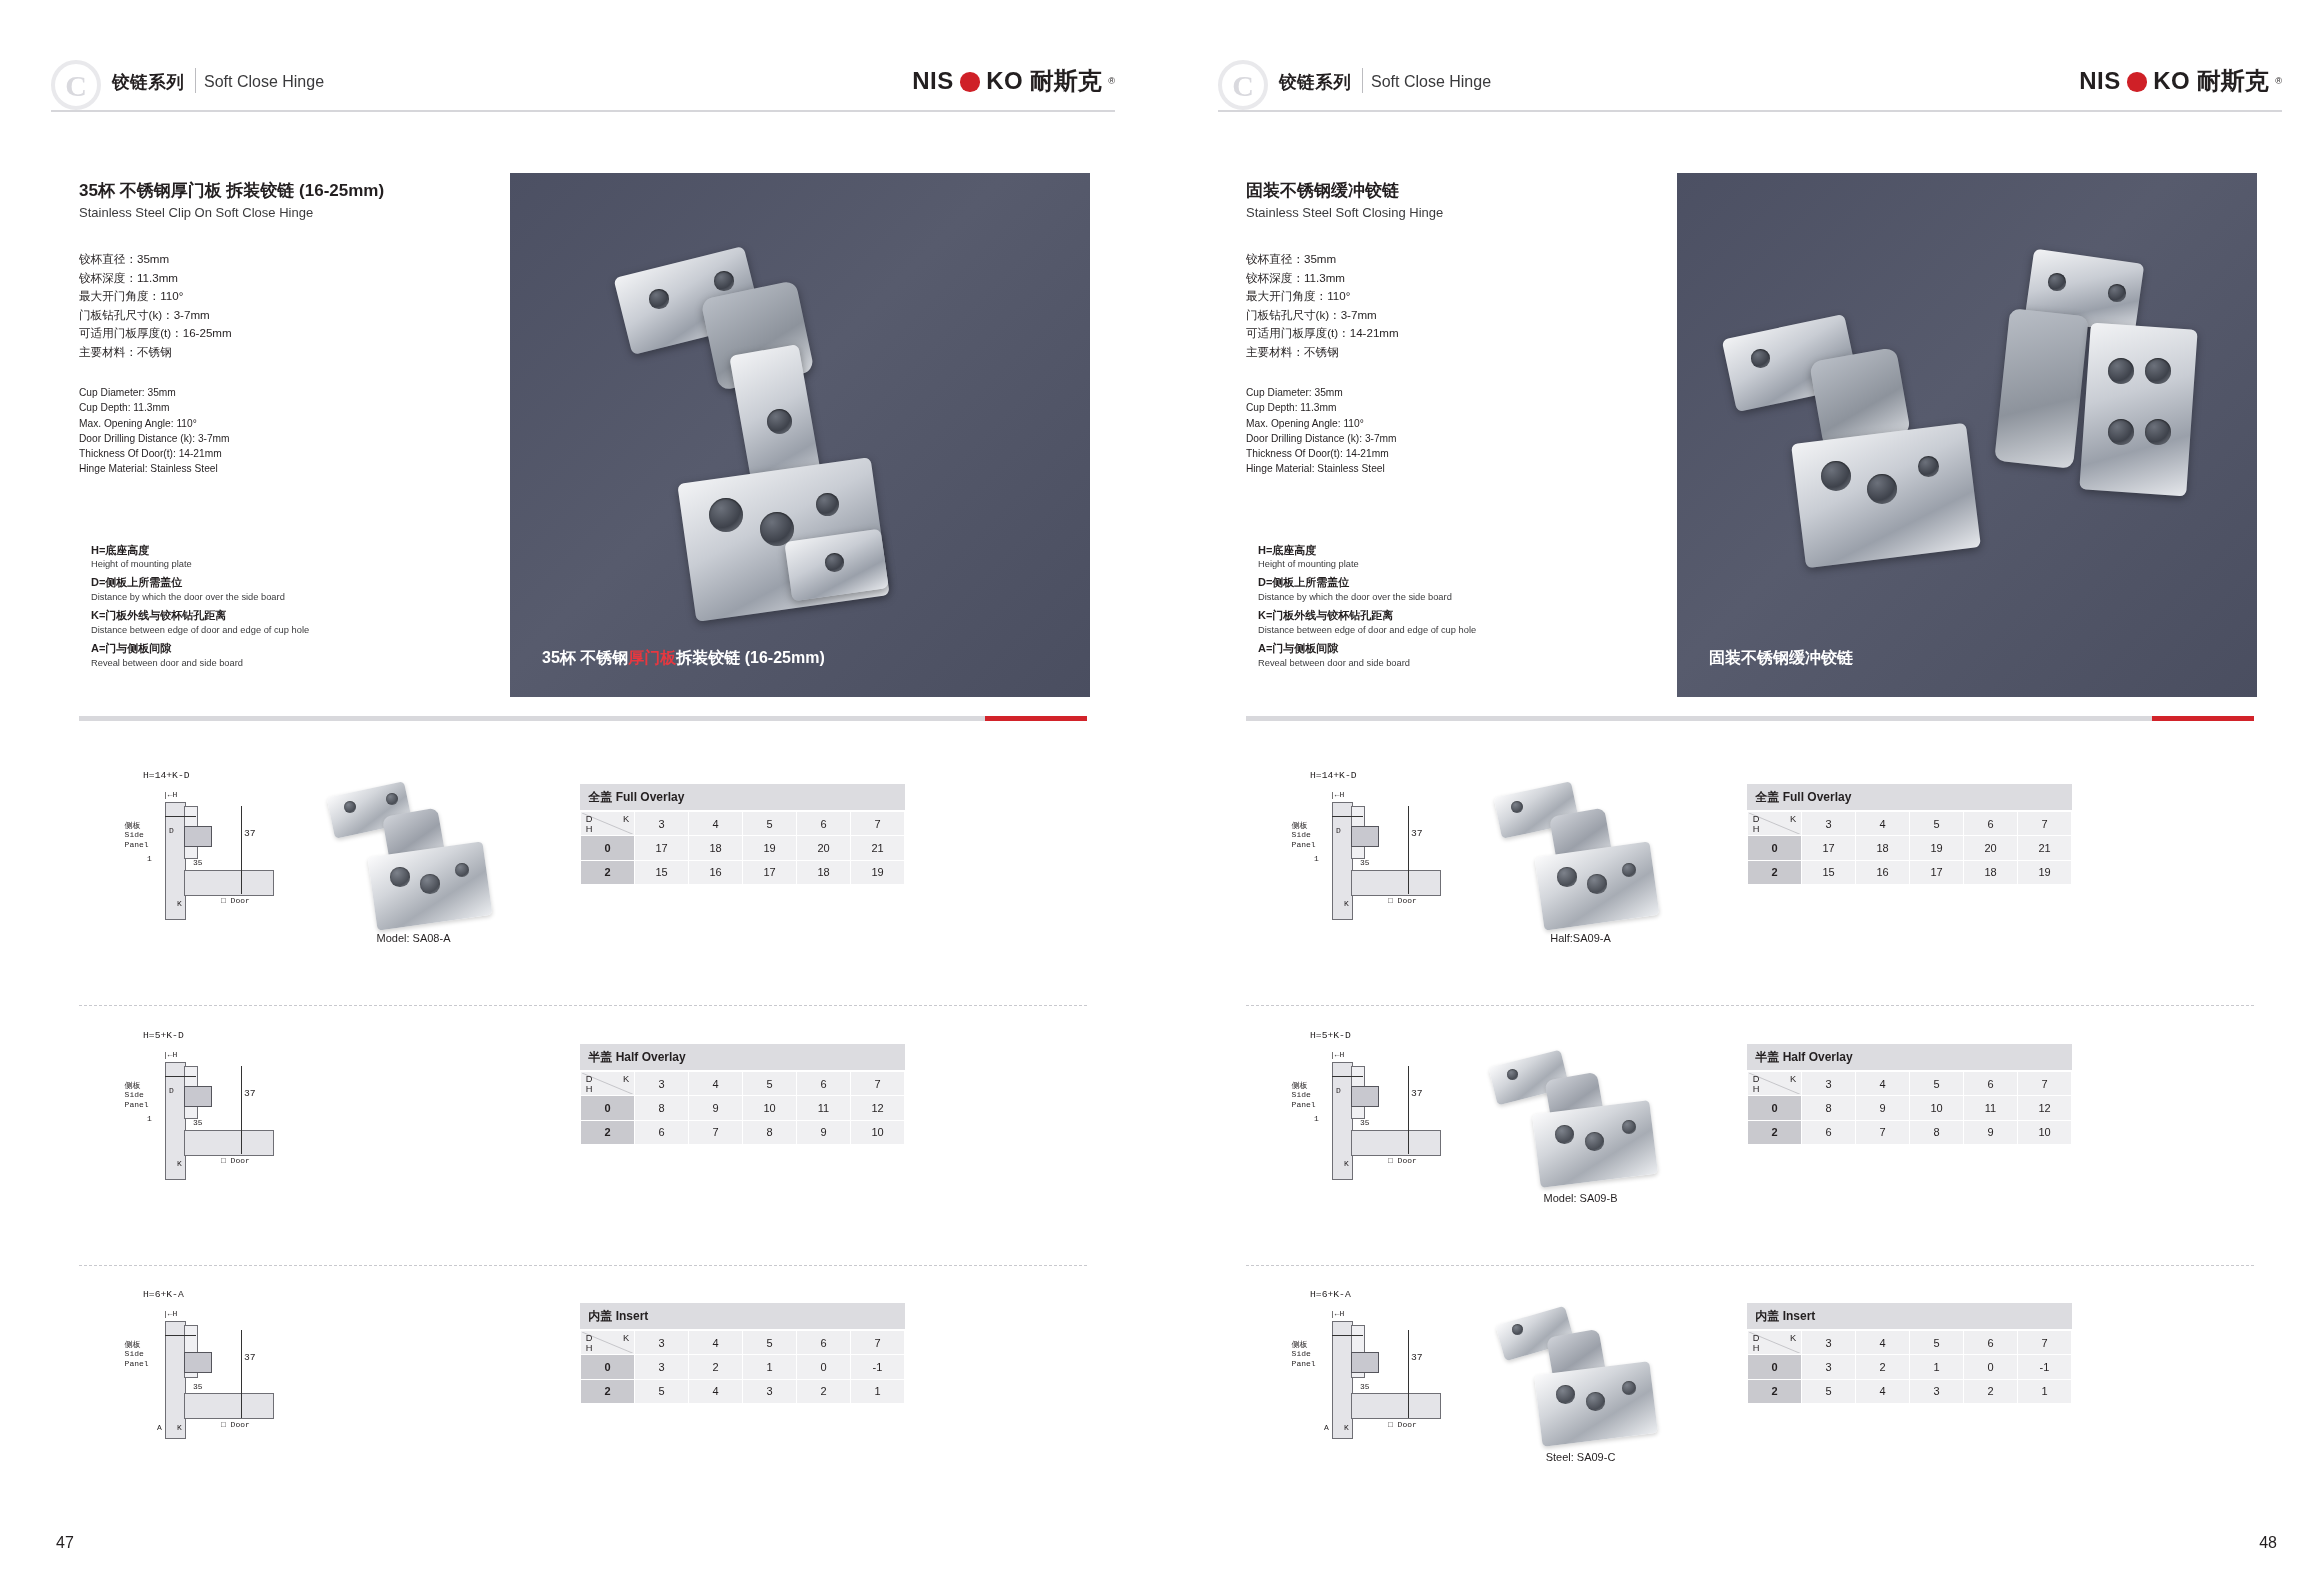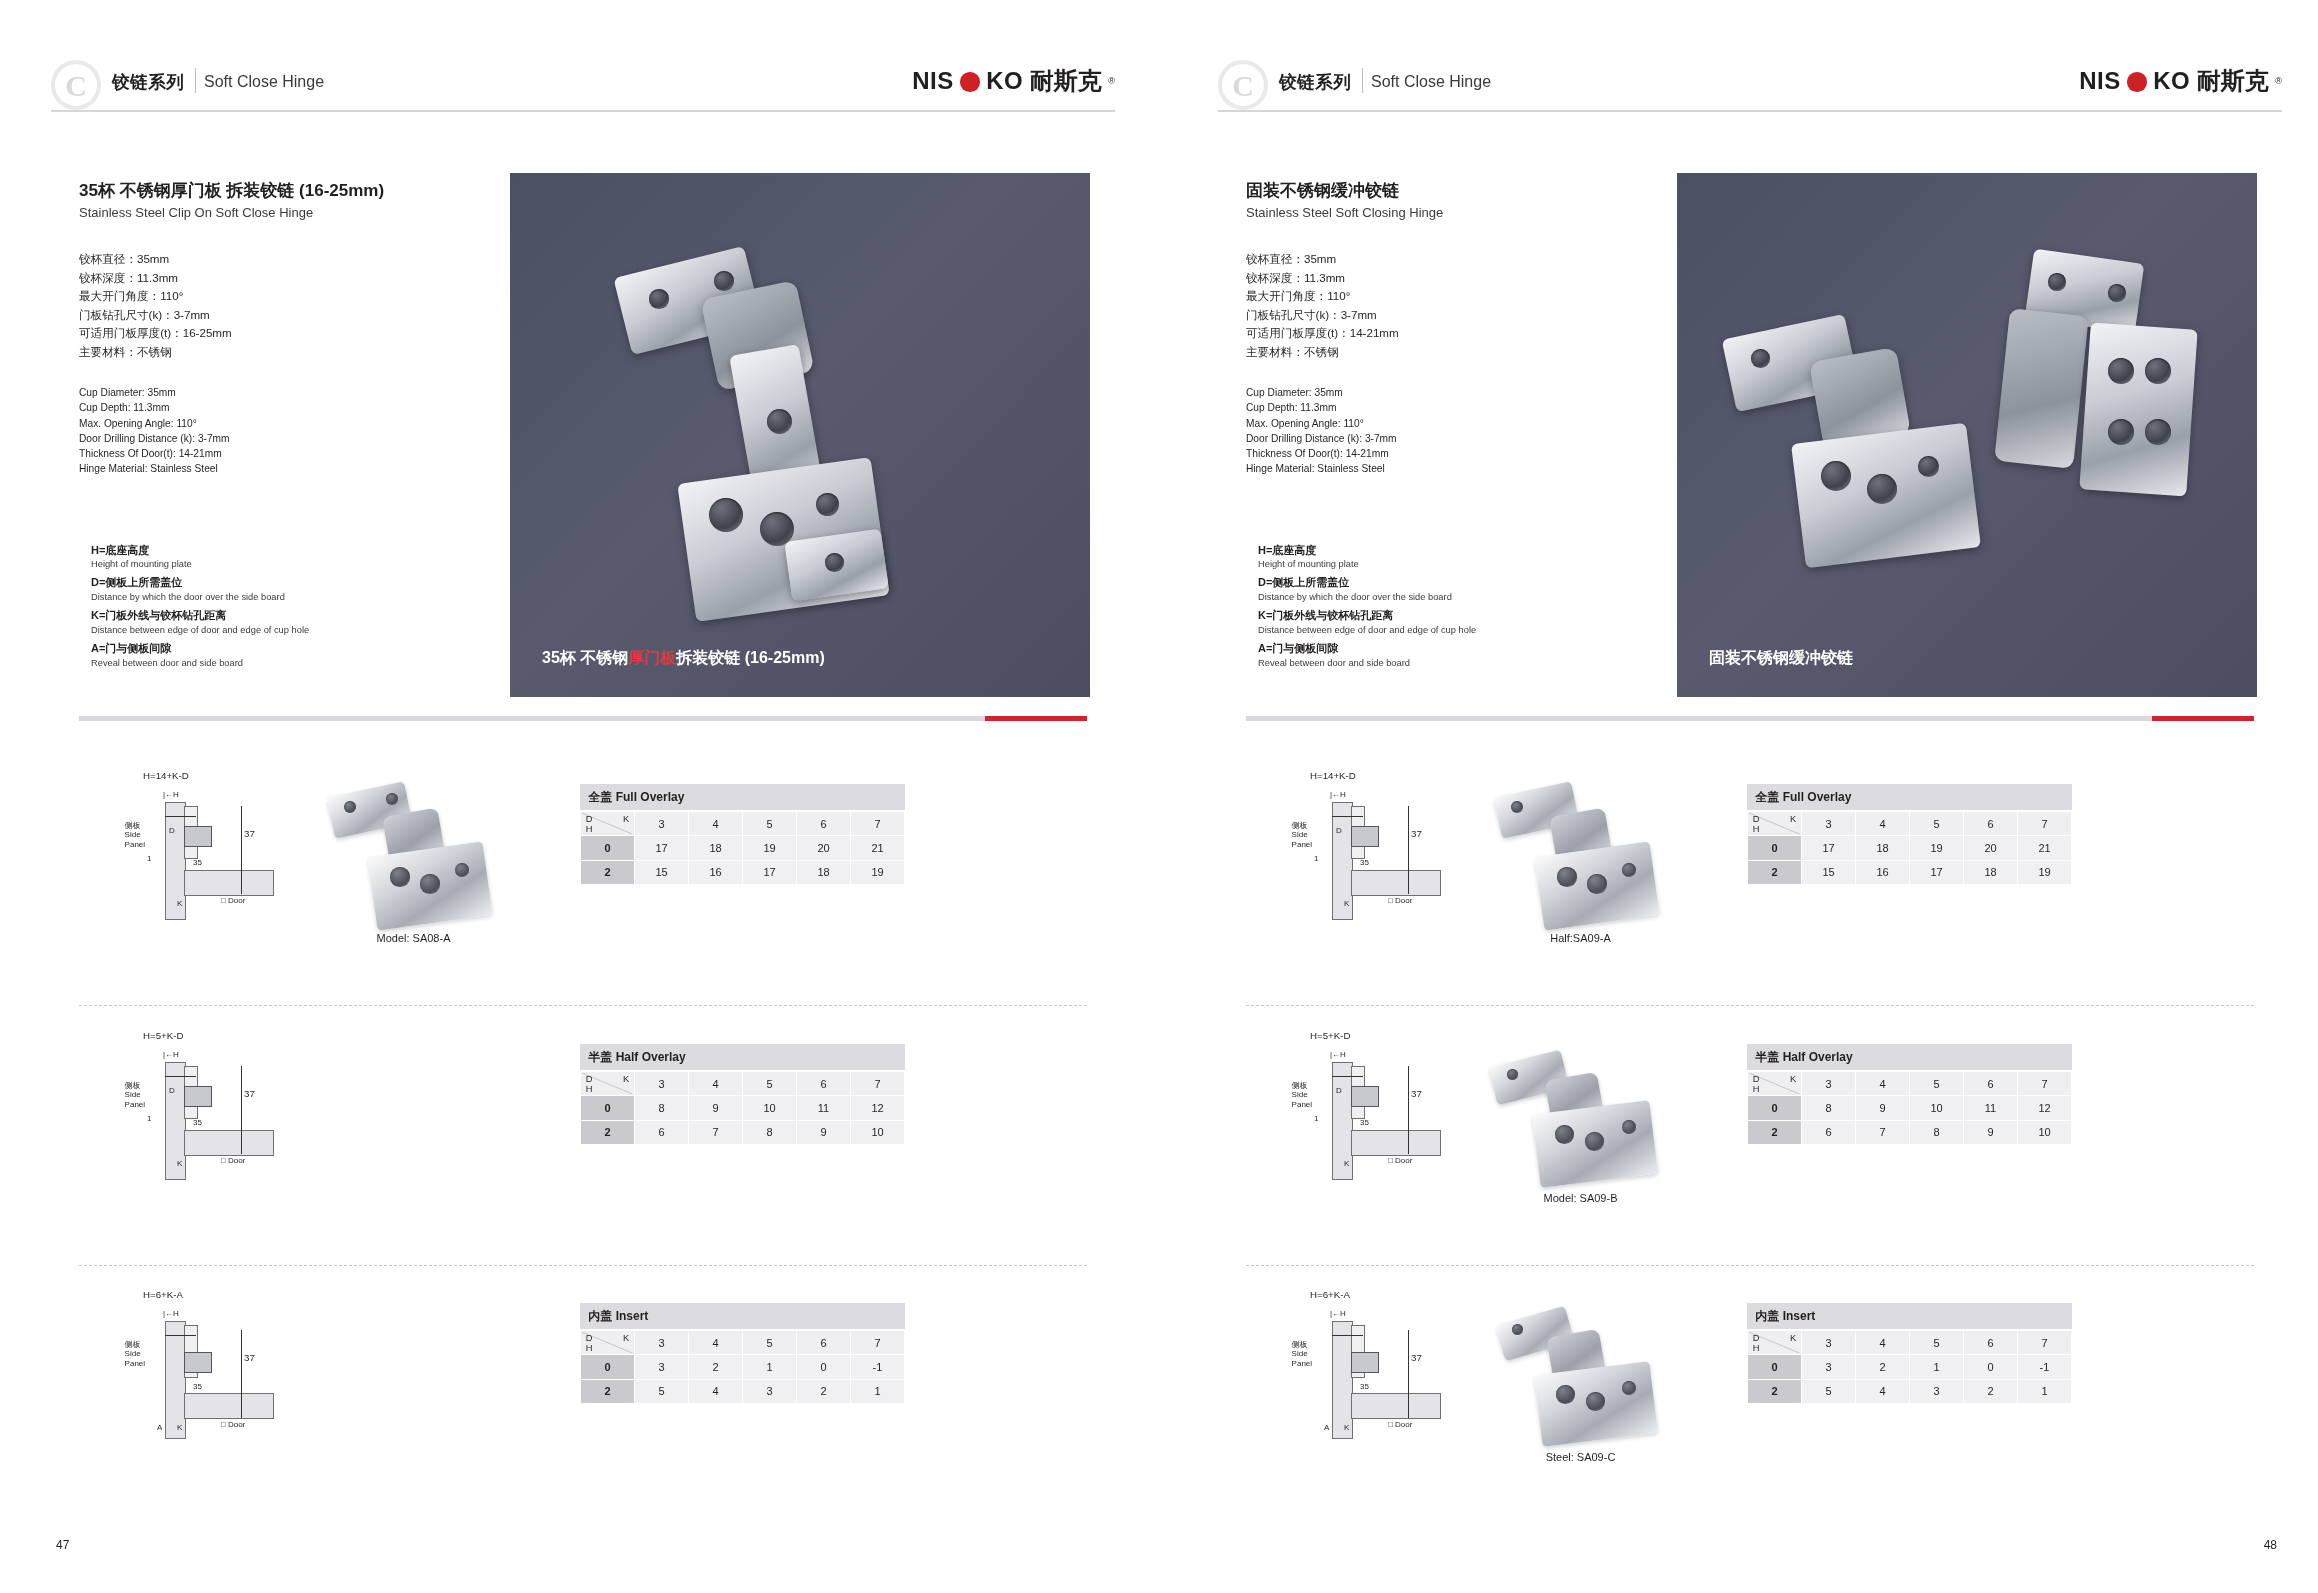--- a/index.html
+++ b/index.html
@@ -239,20 +239,21 @@
     right: 23px;
     bottom: 0;
     border-top: 0.9px dashed #c9c9ce;
   }
   .diagram {
     position: absolute;
     left: 51px;
     top: 14px;
     width: 185px;
     height: 195px;
+    font-family: Liberation Mono, monospace;
   }
   .dim-label {
     position: absolute;
     font-size: 9.7px;
     color: #231f20;
     white-space: nowrap;
   }
   .dim-label.small { font-size: 8px; line-height: 9.3px; }
   .panel-block {
     position: absolute;
@@ -367,21 +368,21 @@
     position: absolute; left: 3.7px; bottom: 0.5px; font-size: 9.3px;
   }
   .corner-inner .slash {
     position: absolute; left: 0; top: 0; width: 100%; height: 100%;
   }
 
   
   .pageno {
     position: absolute;
     bottom: 42px;
-    font-size: 12px;
+    font-size: 16px;
     color: #231f20;
   }
   .pageno.left { left: 56px; }
   .pageno.right { right: 56px; }
 </style>
 </head>
 <body>
 
 <div id="sheet">
 

